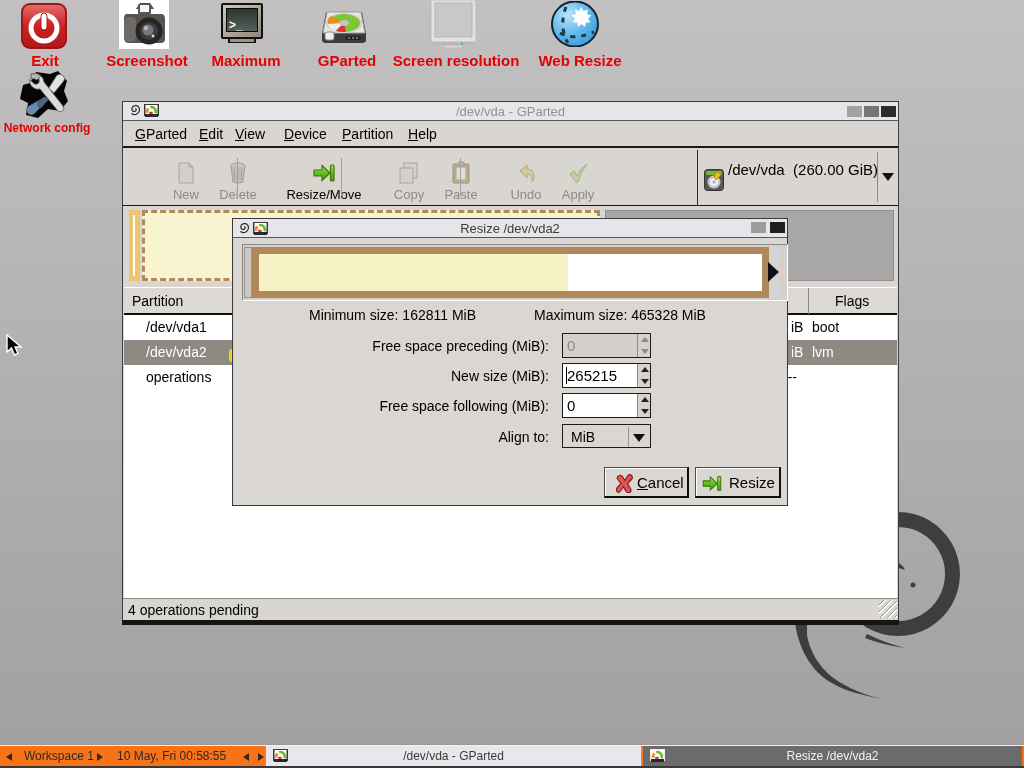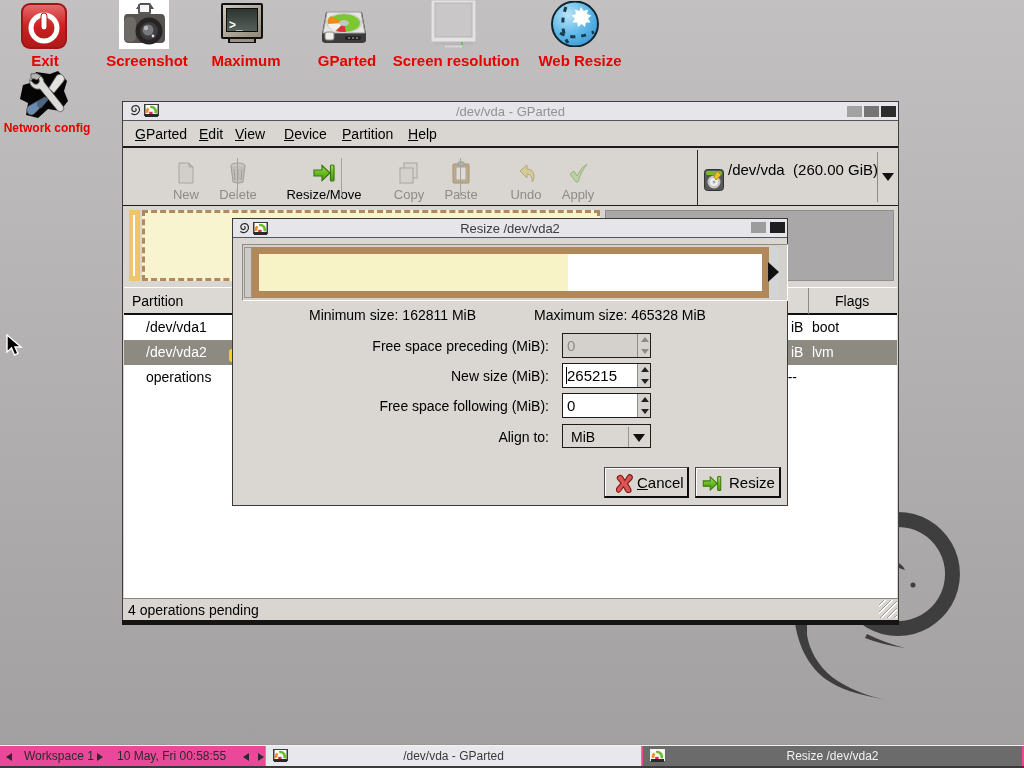--- a/index.html
+++ b/index.html
@@ -63,21 +63,21 @@
 .spin.dis .v { color:#8e8b86; }
 .spin.dis .up { border-bottom-color:#8e8b86; }
 .spin.dis .dn { border-top-color:#8e8b86; }
 #combo { position:absolute; left:329px; top:205px; width:89px; height:24px; background:#dad7d2; border:1px solid #1c1c1c; font-size:14px; }
 #combo .v { position:absolute; left:8px; top:4px; }
 #combo .sep { position:absolute; right:21px; top:2px; width:1px; height:20px; background:#98958f; }
 #combo .dn { position:absolute; right:5px; top:9px; width:0; height:0; border-left:6px solid transparent; border-right:6px solid transparent; border-top:8px solid #111; }
 .gbtn { position:absolute; top:248px; height:31px; background:#dad7d2; border:1px solid #4a4a4a; border-right:2px solid #0e0e0e; border-bottom:2px solid #0e0e0e; box-shadow:inset 1px 1px 0 #fff; font-size:15px; color:#000; }
 .gbtn .tx { position:absolute; top:6px; }
 
-#bar { position:absolute; left:0; top:744px; width:1024px; height:24px; background:#ec4899; border-top:1px solid #9a9a9a; border-bottom:2px solid #3a3a3a; }
+#bar { position:absolute; left:0; top:744px; width:1024px; height:24px; background:#f97316; border-top:1px solid #9a9a9a; border-bottom:2px solid #3a3a3a; }
 #bar .hl { position:absolute; left:0; top:0; width:100%; height:1px; background:#f2f2f2; }
 #bar .txt { position:absolute; top:4px; font-size:12px; color:#2a2a2a; white-space:nowrap; }
 .tarr { position:absolute; top:8px; width:0; height:0; border-top:4px solid transparent; border-bottom:4px solid transparent; }
 .tarr.l { border-right:6px solid #2a2a2a; }
 .tarr.r { border-left:6px solid #2a2a2a; }
 #task1 { position:absolute; left:265px; top:1px; width:377px; height:20px; background:#e8e8ec; border-left:1px solid #9a9a9a; border-right:1px solid #9a9a9a; }
 #task1 .txt { position:absolute; width:100%; text-align:center; top:3px; font-size:12px; color:#3a3a3a; }
 #task2 { position:absolute; left:643px; top:1px; width:379px; height:20px; background:#6b6b6b; }
 #task2 .txt { position:absolute; width:100%; text-align:center; top:3px; font-size:12px; color:#f2f2f2; }
 </style>

